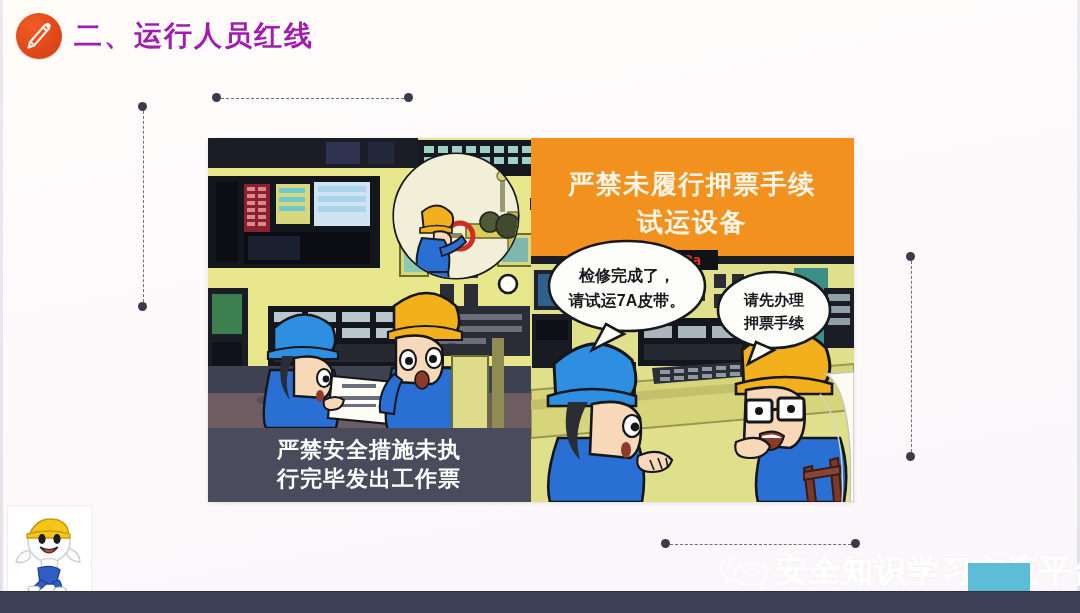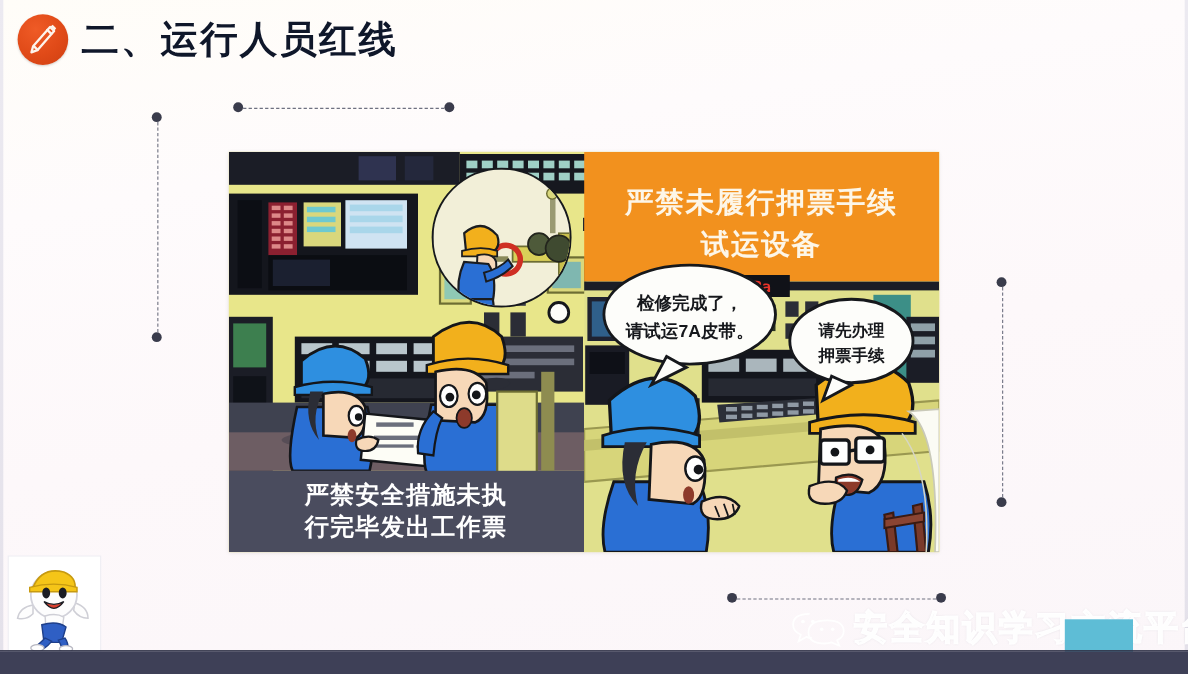--- a/index.html
+++ b/index.html
@@ -22,22 +22,22 @@
                 background:#2f3146; }
 
   
   #header { position:absolute; left:0; top:0; width:1080px; height:78px; }
   #pencil-badge { position:absolute; left:16px; top:13px; width:46px; height:46px;
                   border-radius:50%;
                   background:radial-gradient(circle at 36% 30%,#ef5b26 0%,#e04a18 55%,#ce3f12 100%);
                   box-shadow:0 1px 2px rgba(0,0,0,.18); }
   #pencil-badge svg { position:absolute; left:0; top:0; }
   #slide-title { position:absolute; left:74px; top:11px; width:560px;
-                 font-size:34px; font-weight:bold; letter-spacing:2px;
-                 color:#0f172a; line-height:50px; white-space:nowrap;
+                 font-size:28px; font-weight:bold; letter-spacing:2px;
+                 color:#a21caf; line-height:50px; white-space:nowrap;
                  text-shadow:0 1px 0 rgba(255,255,255,.7); }
 
   
   .dot { position:absolute; width:9px; height:9px; border-radius:50%;
          background:#3a3c4c; }
   .dline-h { position:absolute; height:0; border-top:1.6px dashed #6e7080; }
   .dline-v { position:absolute; width:0; border-left:1.6px dashed #6e7080; }
 
   
   #illustration { position:absolute; left:208px; top:138px; width:646px; height:364px;

